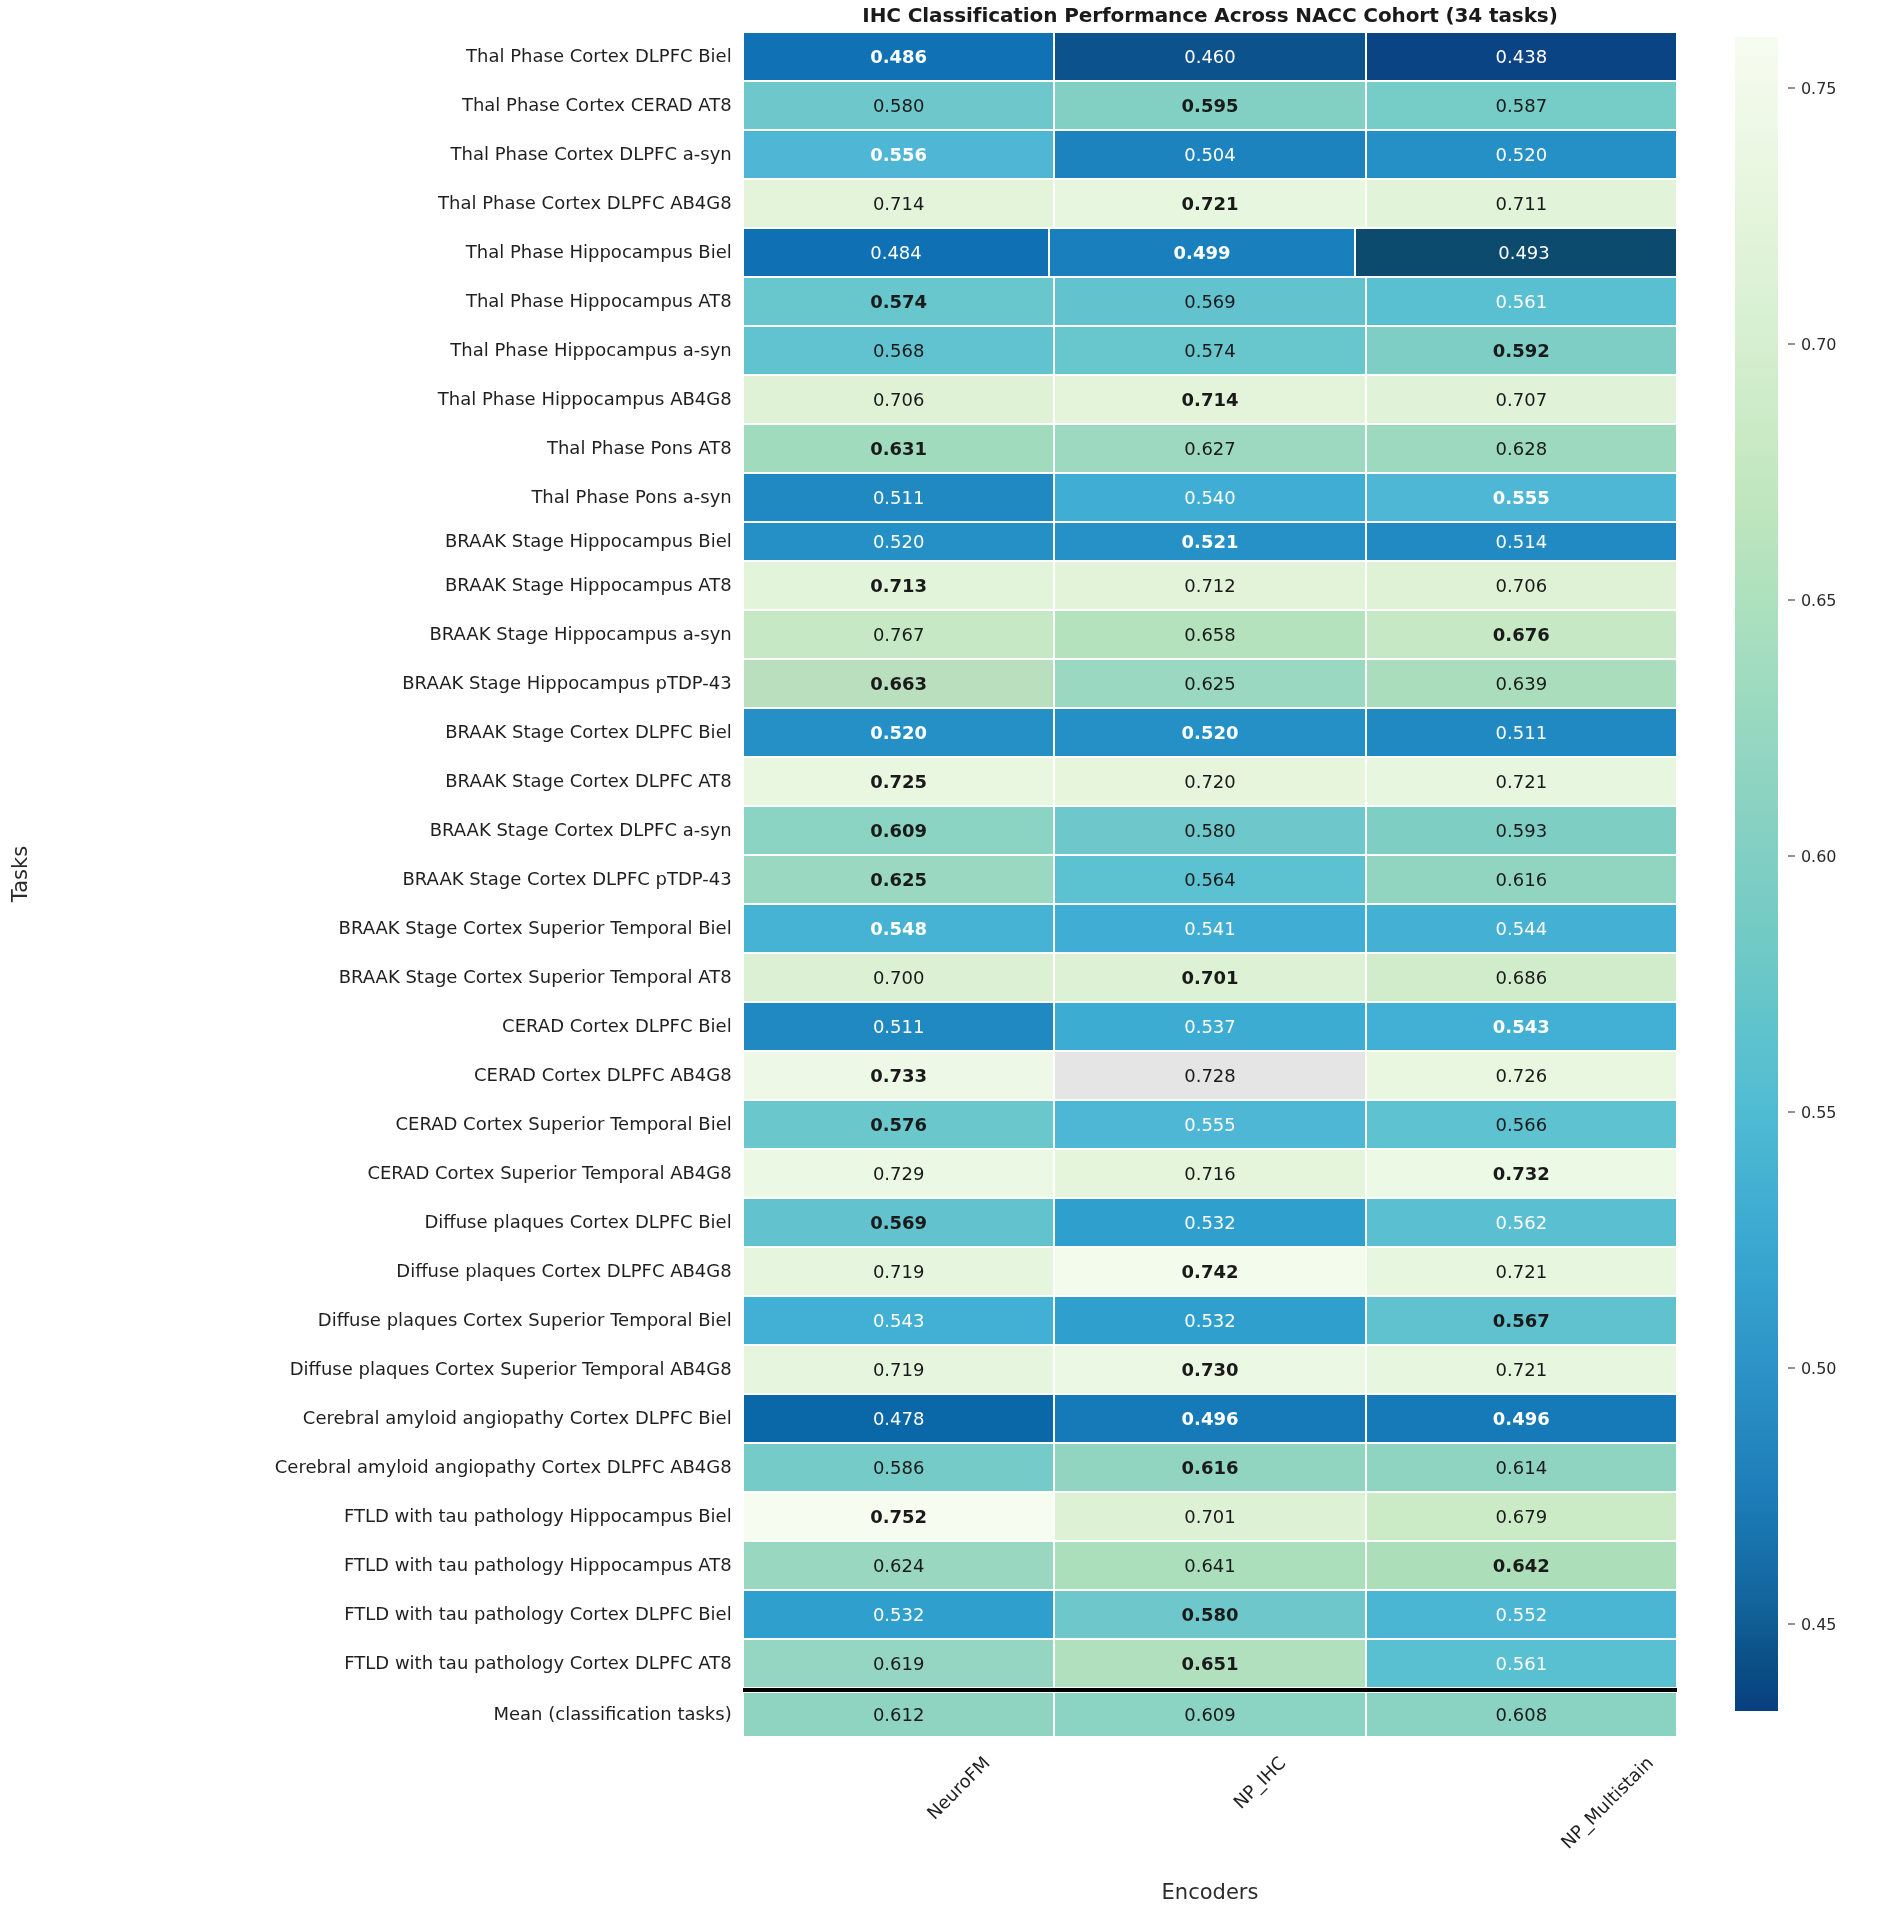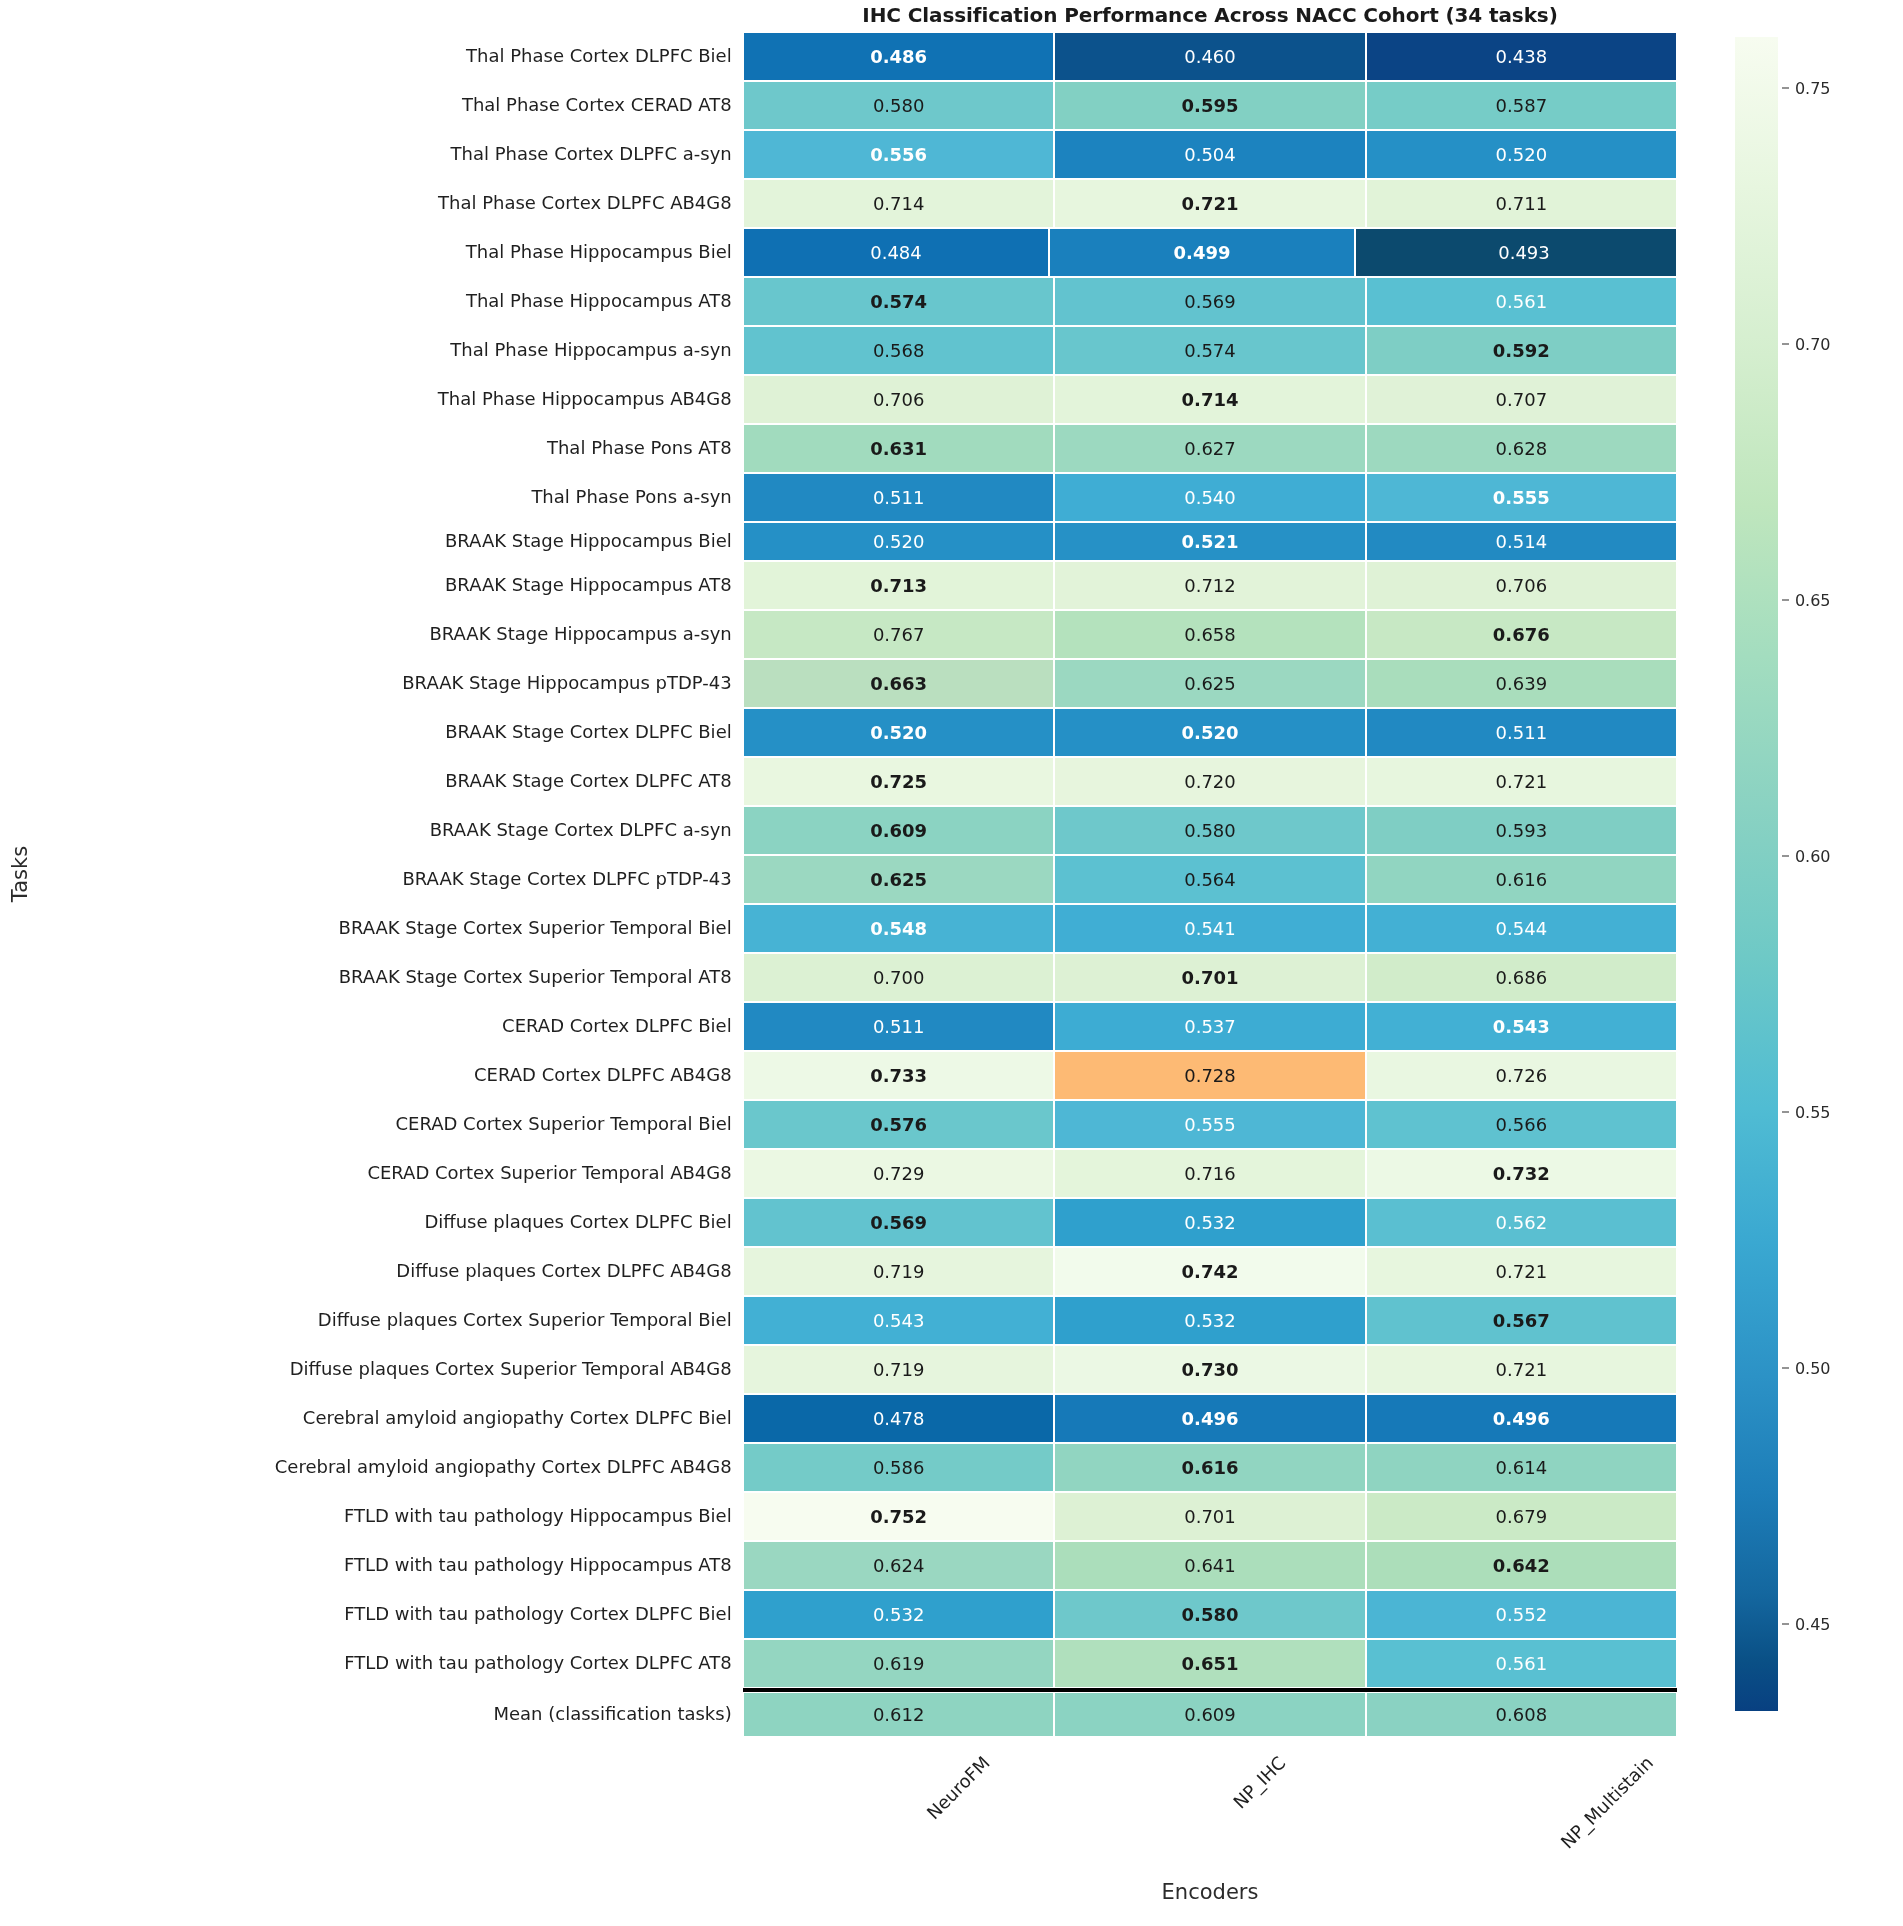--- a/index.html
+++ b/index.html
@@ -139,21 +139,21 @@
       #50bcd3 64%,
       #3aa8d1 72%,
       #2c92c6 80%,
       #1d7db8 87%,
       #14679f 93%,
       #0a5086 97%,
       #084081 100%);
   }
   .cb-tick {
     position: absolute;
-    left: 47px;
+    left: 53px;
     transform: translateY(-50%);
     display: flex;
     align-items: center;
     white-space: nowrap;
   }
   .cb-tick-mark {
     width: 7.3px;
     height: 1.6px;
     background: #2b2b2b;
   }
@@ -293,21 +293,21 @@
     </div>
     <div class="hm-row" style="height: 49px;">
       <div class="hm-rowlabel">CERAD Cortex DLPFC Biel</div>
       <div class="hm-cell" style="background: rgb(33, 137, 194); color: rgb(255, 255, 255);">0.511</div>
       <div class="hm-cell" style="background: rgb(61, 172, 211); color: rgb(255, 255, 255);">0.537</div>
       <div class="hm-cell bold" style="background: rgb(66, 176, 212); color: rgb(255, 255, 255);">0.543</div>
     </div>
     <div class="hm-row" style="height: 49px;">
       <div class="hm-rowlabel">CERAD Cortex DLPFC AB4G8</div>
       <div class="hm-cell bold" style="background: rgb(237, 249, 230); color: rgb(26, 26, 26);">0.733</div>
-      <div class="hm-cell" style="background: #fdba74; color: rgb(26, 26, 26);">0.728</div>
+      <div class="hm-cell" style="background: #e5e5e5; color: rgb(26, 26, 26);">0.728</div>
       <div class="hm-cell" style="background: rgb(233, 247, 225); color: rgb(26, 26, 26);">0.726</div>
     </div>
     <div class="hm-row" style="height: 49px;">
       <div class="hm-rowlabel">CERAD Cortex Superior Temporal Biel</div>
       <div class="hm-cell bold" style="background: rgb(106, 199, 204); color: rgb(26, 26, 26);">0.576</div>
       <div class="hm-cell" style="background: rgb(78, 183, 213); color: rgb(255, 255, 255);">0.555</div>
       <div class="hm-cell" style="background: rgb(95, 194, 208); color: rgb(26, 26, 26);">0.566</div>
     </div>
     <div class="hm-row" style="height: 49px;">
       <div class="hm-rowlabel">CERAD Cortex Superior Temporal AB4G8</div>

